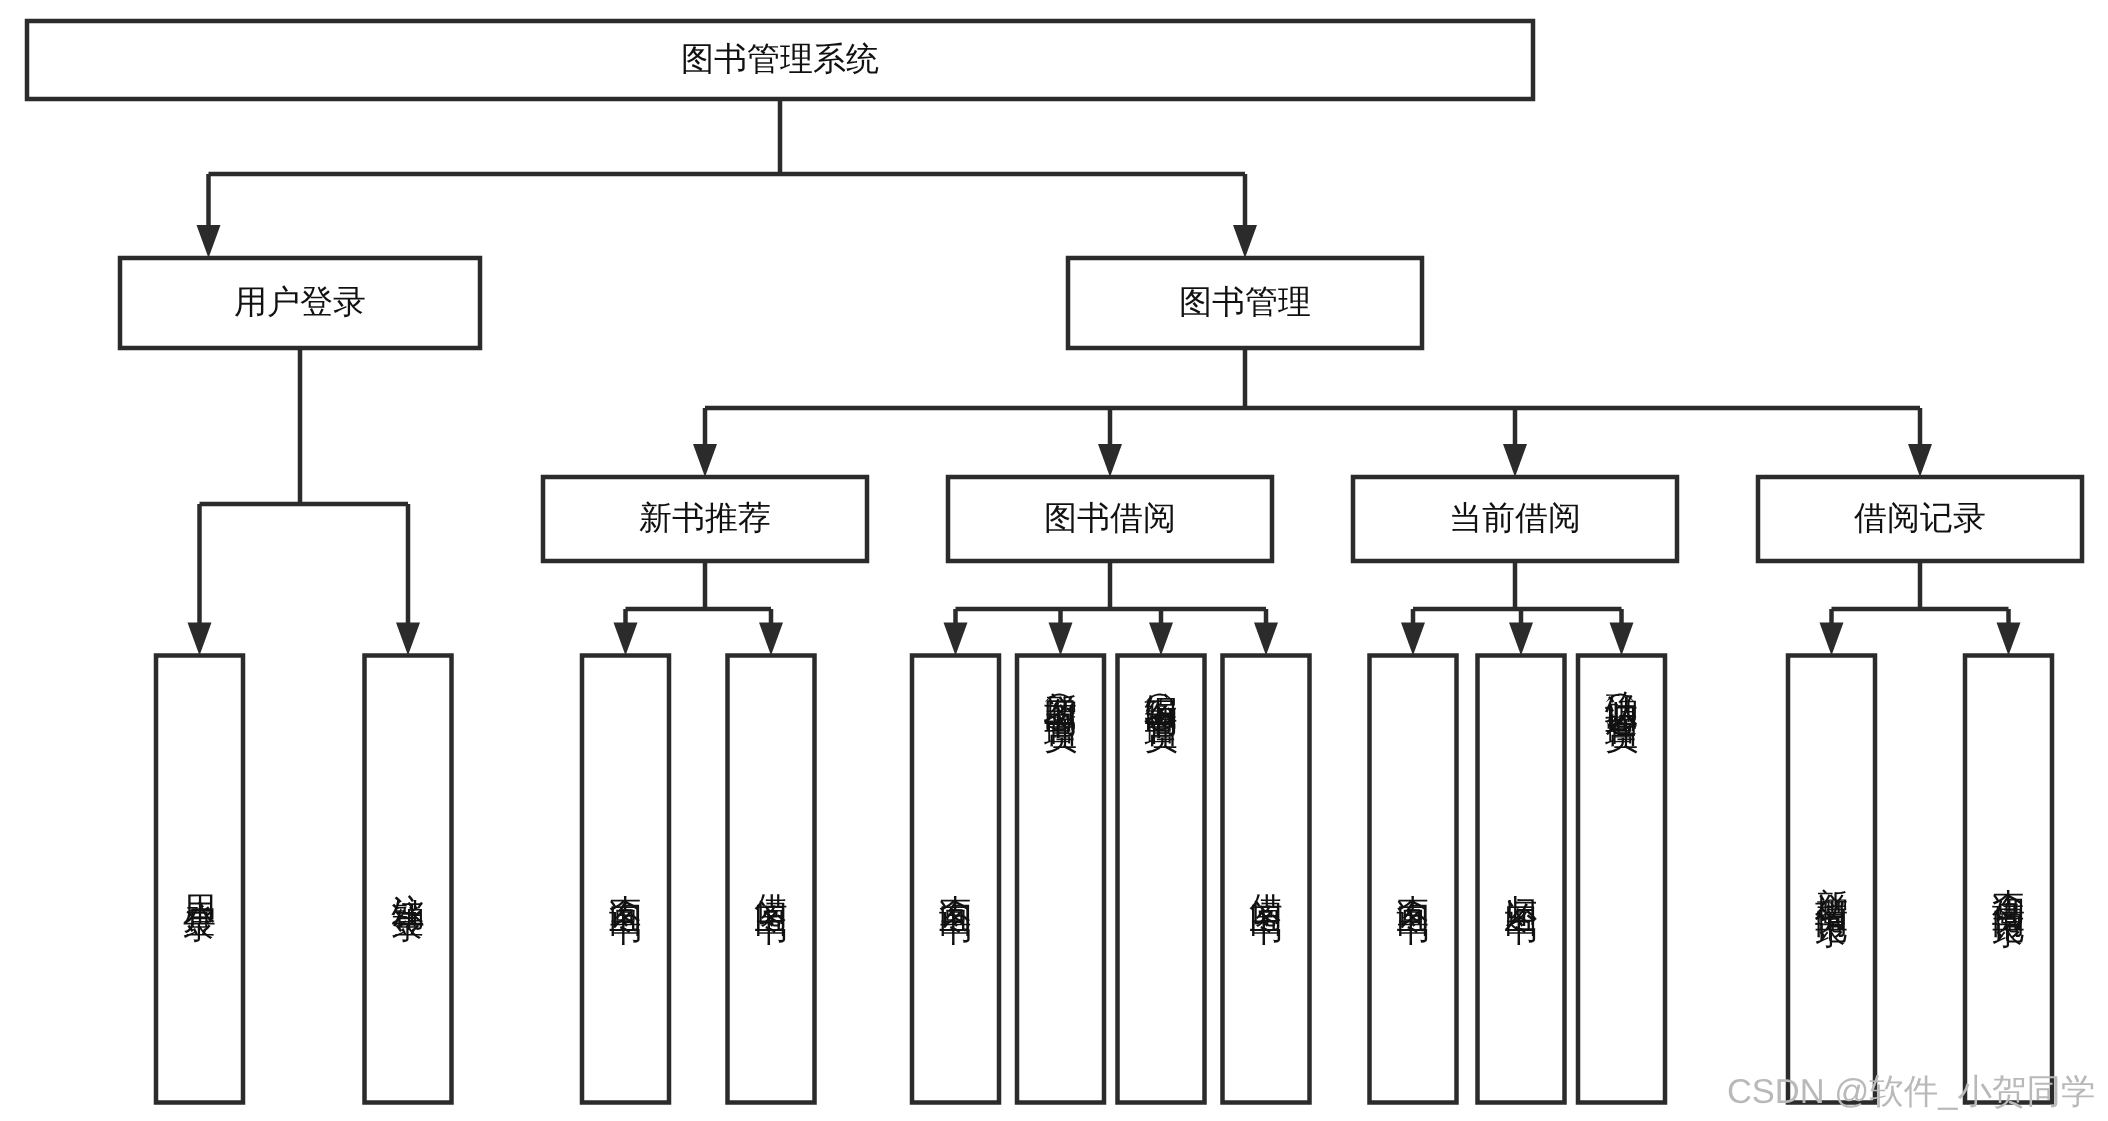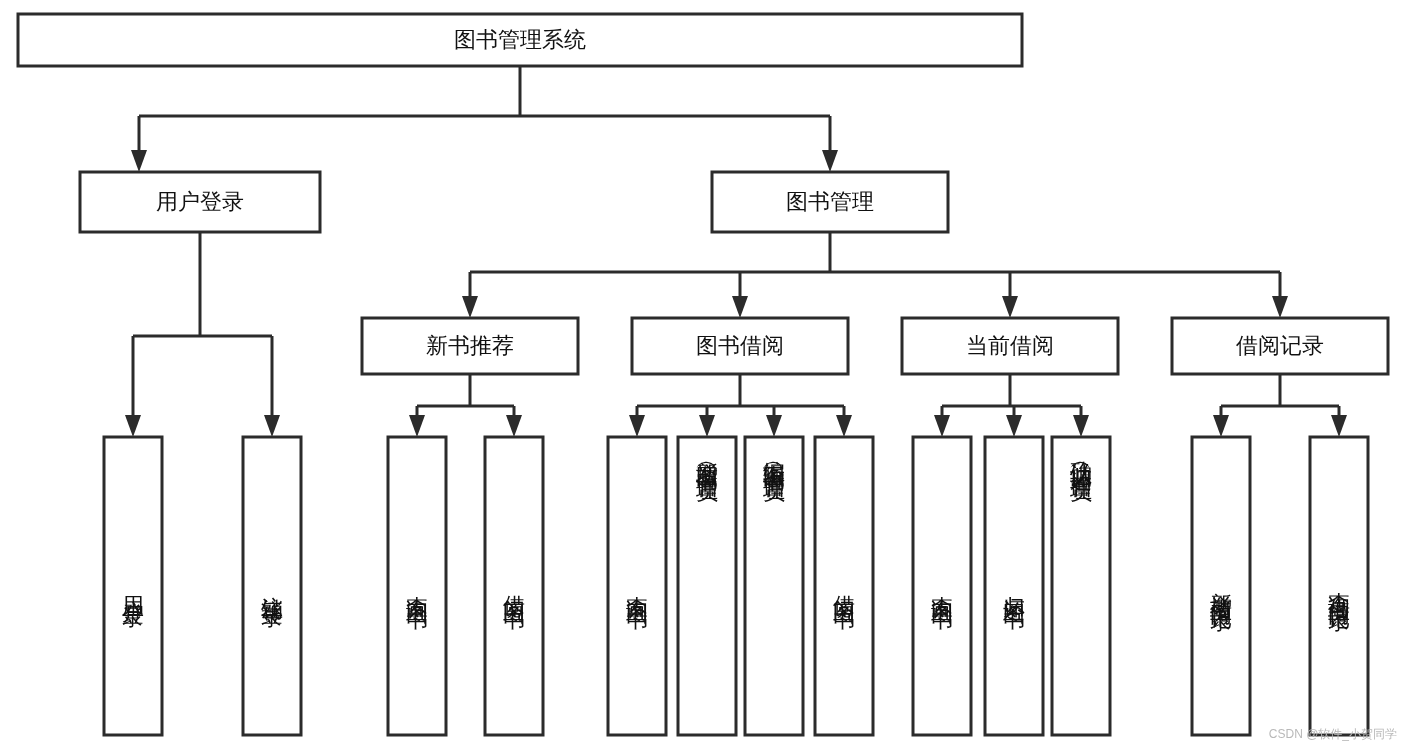--- a/index.html
+++ b/index.html
@@ -18,21 +18,21 @@
     font-family:"Liberation Sans","DejaVu Sans",sans-serif;
     fill:#111111;
     text-anchor:middle;
     dominant-baseline:middle;
   }
   .label-h{font-size:22px;}
   .label-v{font-size:22px;writing-mode:vertical-rl;text-orientation:upright;letter-spacing:3px;}
   .watermark{
     position:absolute;
     right:8px;bottom:4px;
-    font-size:12px;
+    font-size:23px;
     color:#b9b9b9;
     font-family:"Liberation Sans","DejaVu Sans",sans-serif;
     white-space:nowrap;
     pointer-events:none;
   }
 </style>
 </head>
 <body>
 
 <div id="diagram-root">

